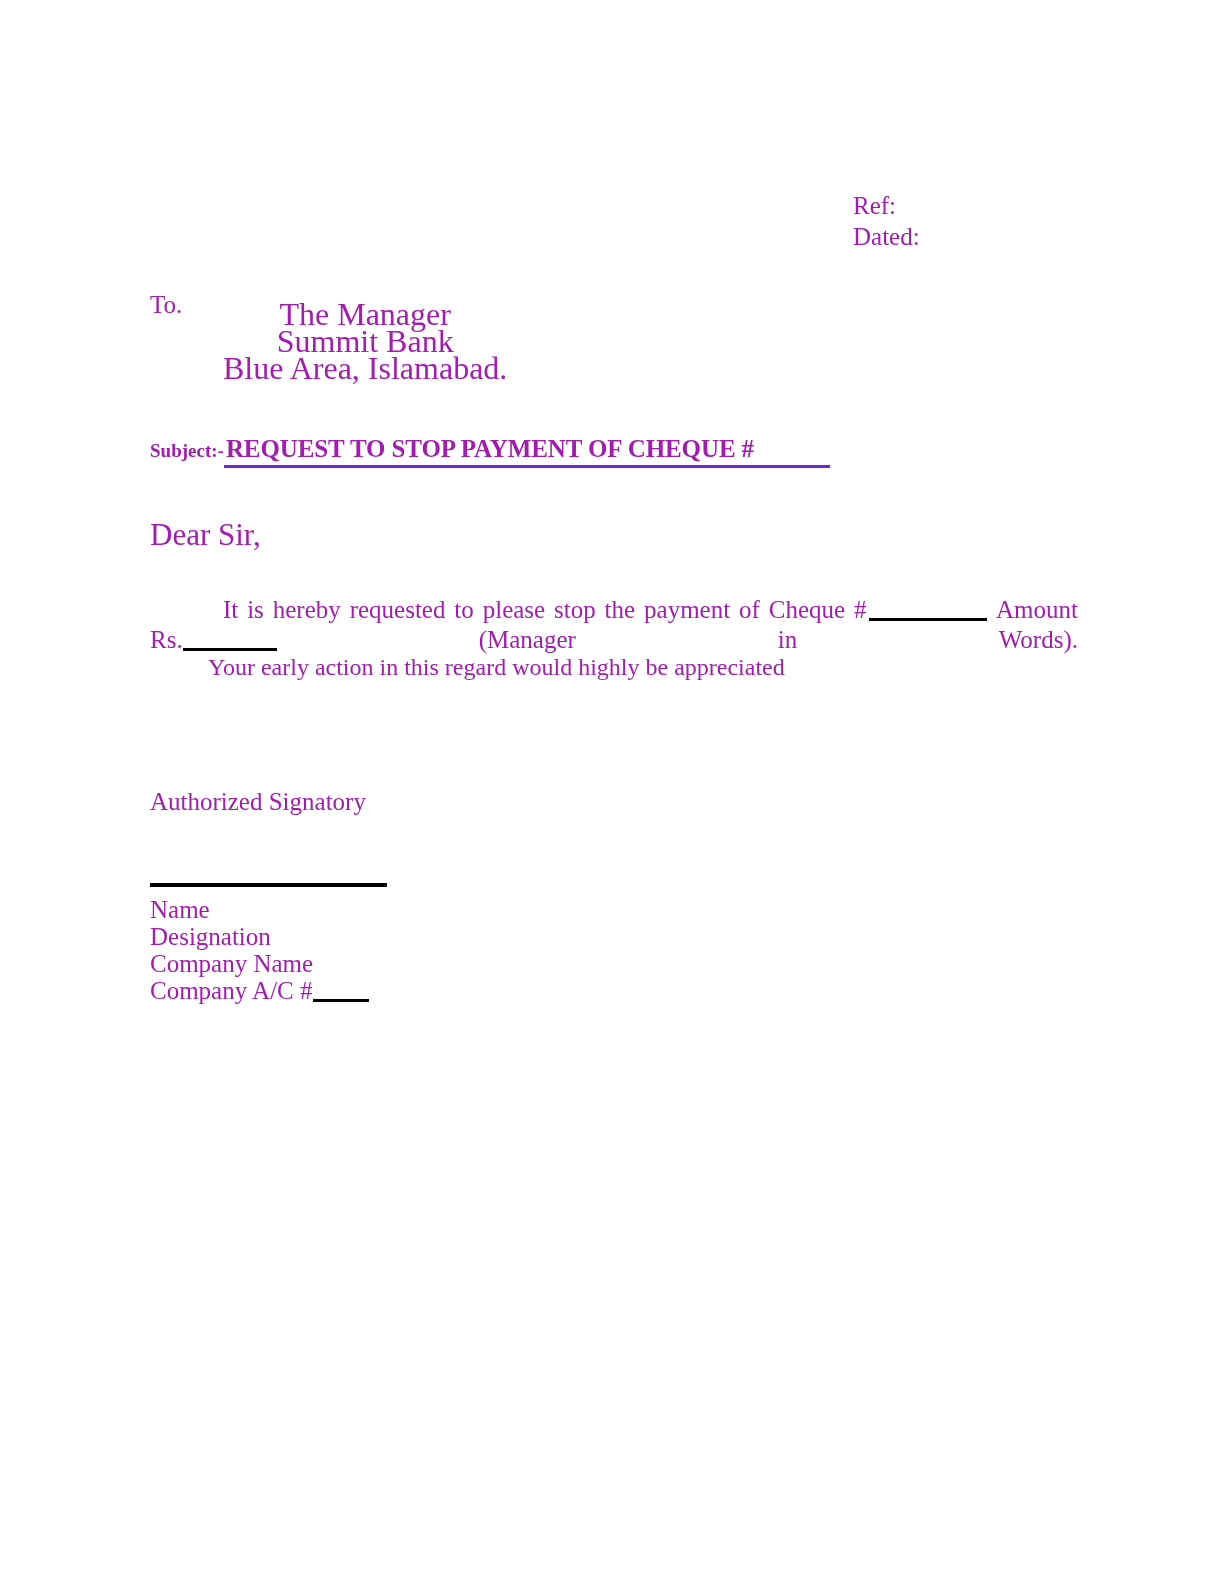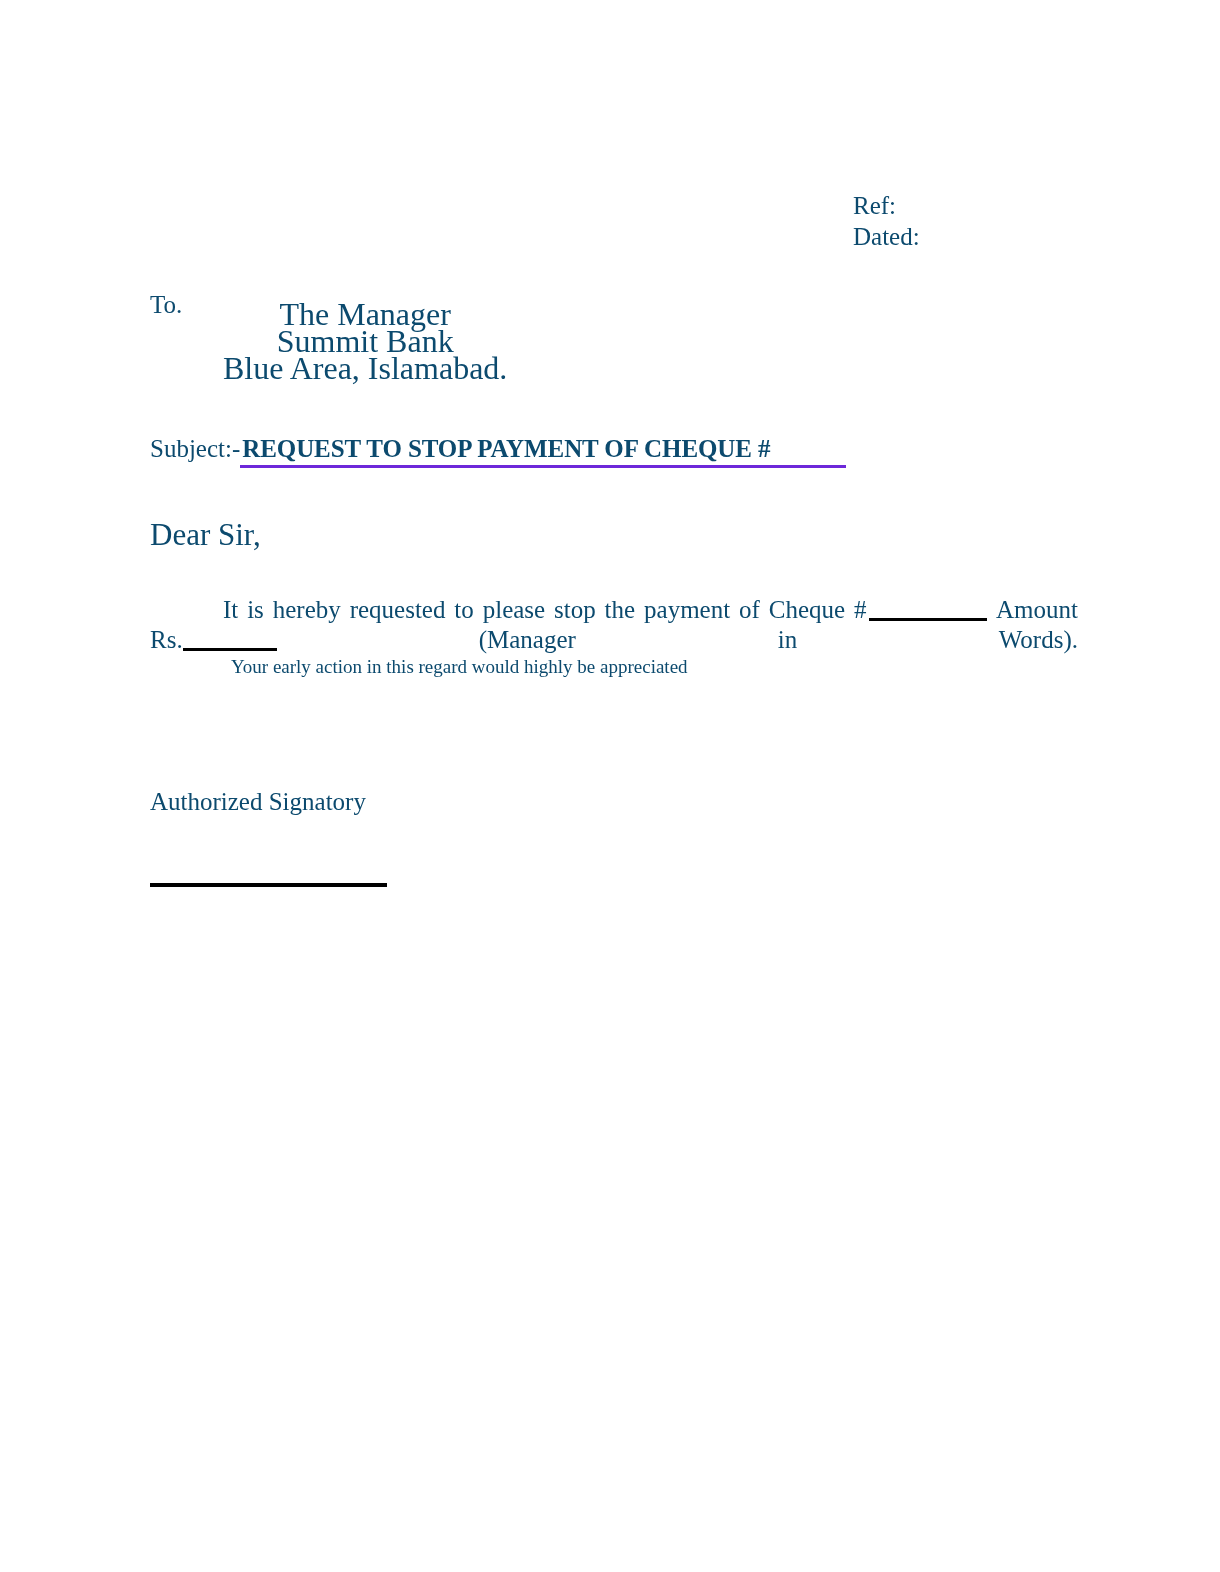--- a/index.html
+++ b/index.html
@@ -6,21 +6,21 @@
     margin: 0;
     padding: 0;
     background: #ffffff;
   }
 
   .page {
     position: relative;
     width: 1220px;
     height: 1164px;
     background: #ffffff;
-    color: #0c4a6e;
+    color: #a21caf;
     font-family: "Liberation Serif", "DejaVu Serif", serif;
     font-size: 25px;
     line-height: 1.18;
     overflow: hidden;
     -webkit-font-smoothing: antialiased;
   }
 
   
   .ref-block {
     position: absolute;
@@ -60,22 +60,22 @@
   
   .subject-row {
     position: absolute;
     left: 150px;
     top: 434px;
     display: flex;
     align-items: baseline;
     white-space: nowrap;
   }
   .subject-label {
-    font-size: 25px;
-    font-weight: 400;
+    font-size: 19px;
+    font-weight: 700;
   }
   .subject-title {
     font-size: 25px;
     font-weight: bold;
     letter-spacing: -0.1px;
     border-bottom: 3px solid #6d28d9;
     padding-bottom: 1px;
     padding-left: 2px;
   }
   .subject-blank {
@@ -125,23 +125,23 @@
   .blank-tiny {
     display: inline-block;
     width: 56px;
     border-bottom: 3px solid #000;
     vertical-align: -3px;
   }
 
   
   .closing-para {
     position: absolute;
-    left: 231px;
+    left: 208px;
     top: 652px;
-    font-size: 19px;
+    font-size: 24px;
     line-height: 30px;
     white-space: nowrap;
   }
 
   
   .signatory-label {
     position: absolute;
     left: 150px;
     top: 787px;
     font-size: 25px;
@@ -193,14 +193,20 @@
   <div class="salutation">Dear Sir,</div>
 
   <p class="body-para"><span>It is hereby requested to please stop the payment of Cheque #</span><span class="blank-long"></span> <span>Amount Rs.</span><span class="blank-short"></span> <span>(Manager in Words).</span></p>
 
   <div class="closing-para">Your early action in this regard would highly be appreciated</div>
 
   <div class="signatory-label">Authorized Signatory</div>
 
   <div class="sign-rule"></div>
 
+  <div class="sign-block">
+    <span class="sign-line">Name</span>
+    <span class="sign-line">Designation</span>
+    <span class="sign-line">Company Name</span>
+    <span class="sign-line"><span>Company A/C #</span><span class="blank-tiny"></span></span>
+  </div>
 
 </div>
 
 </body></html>

